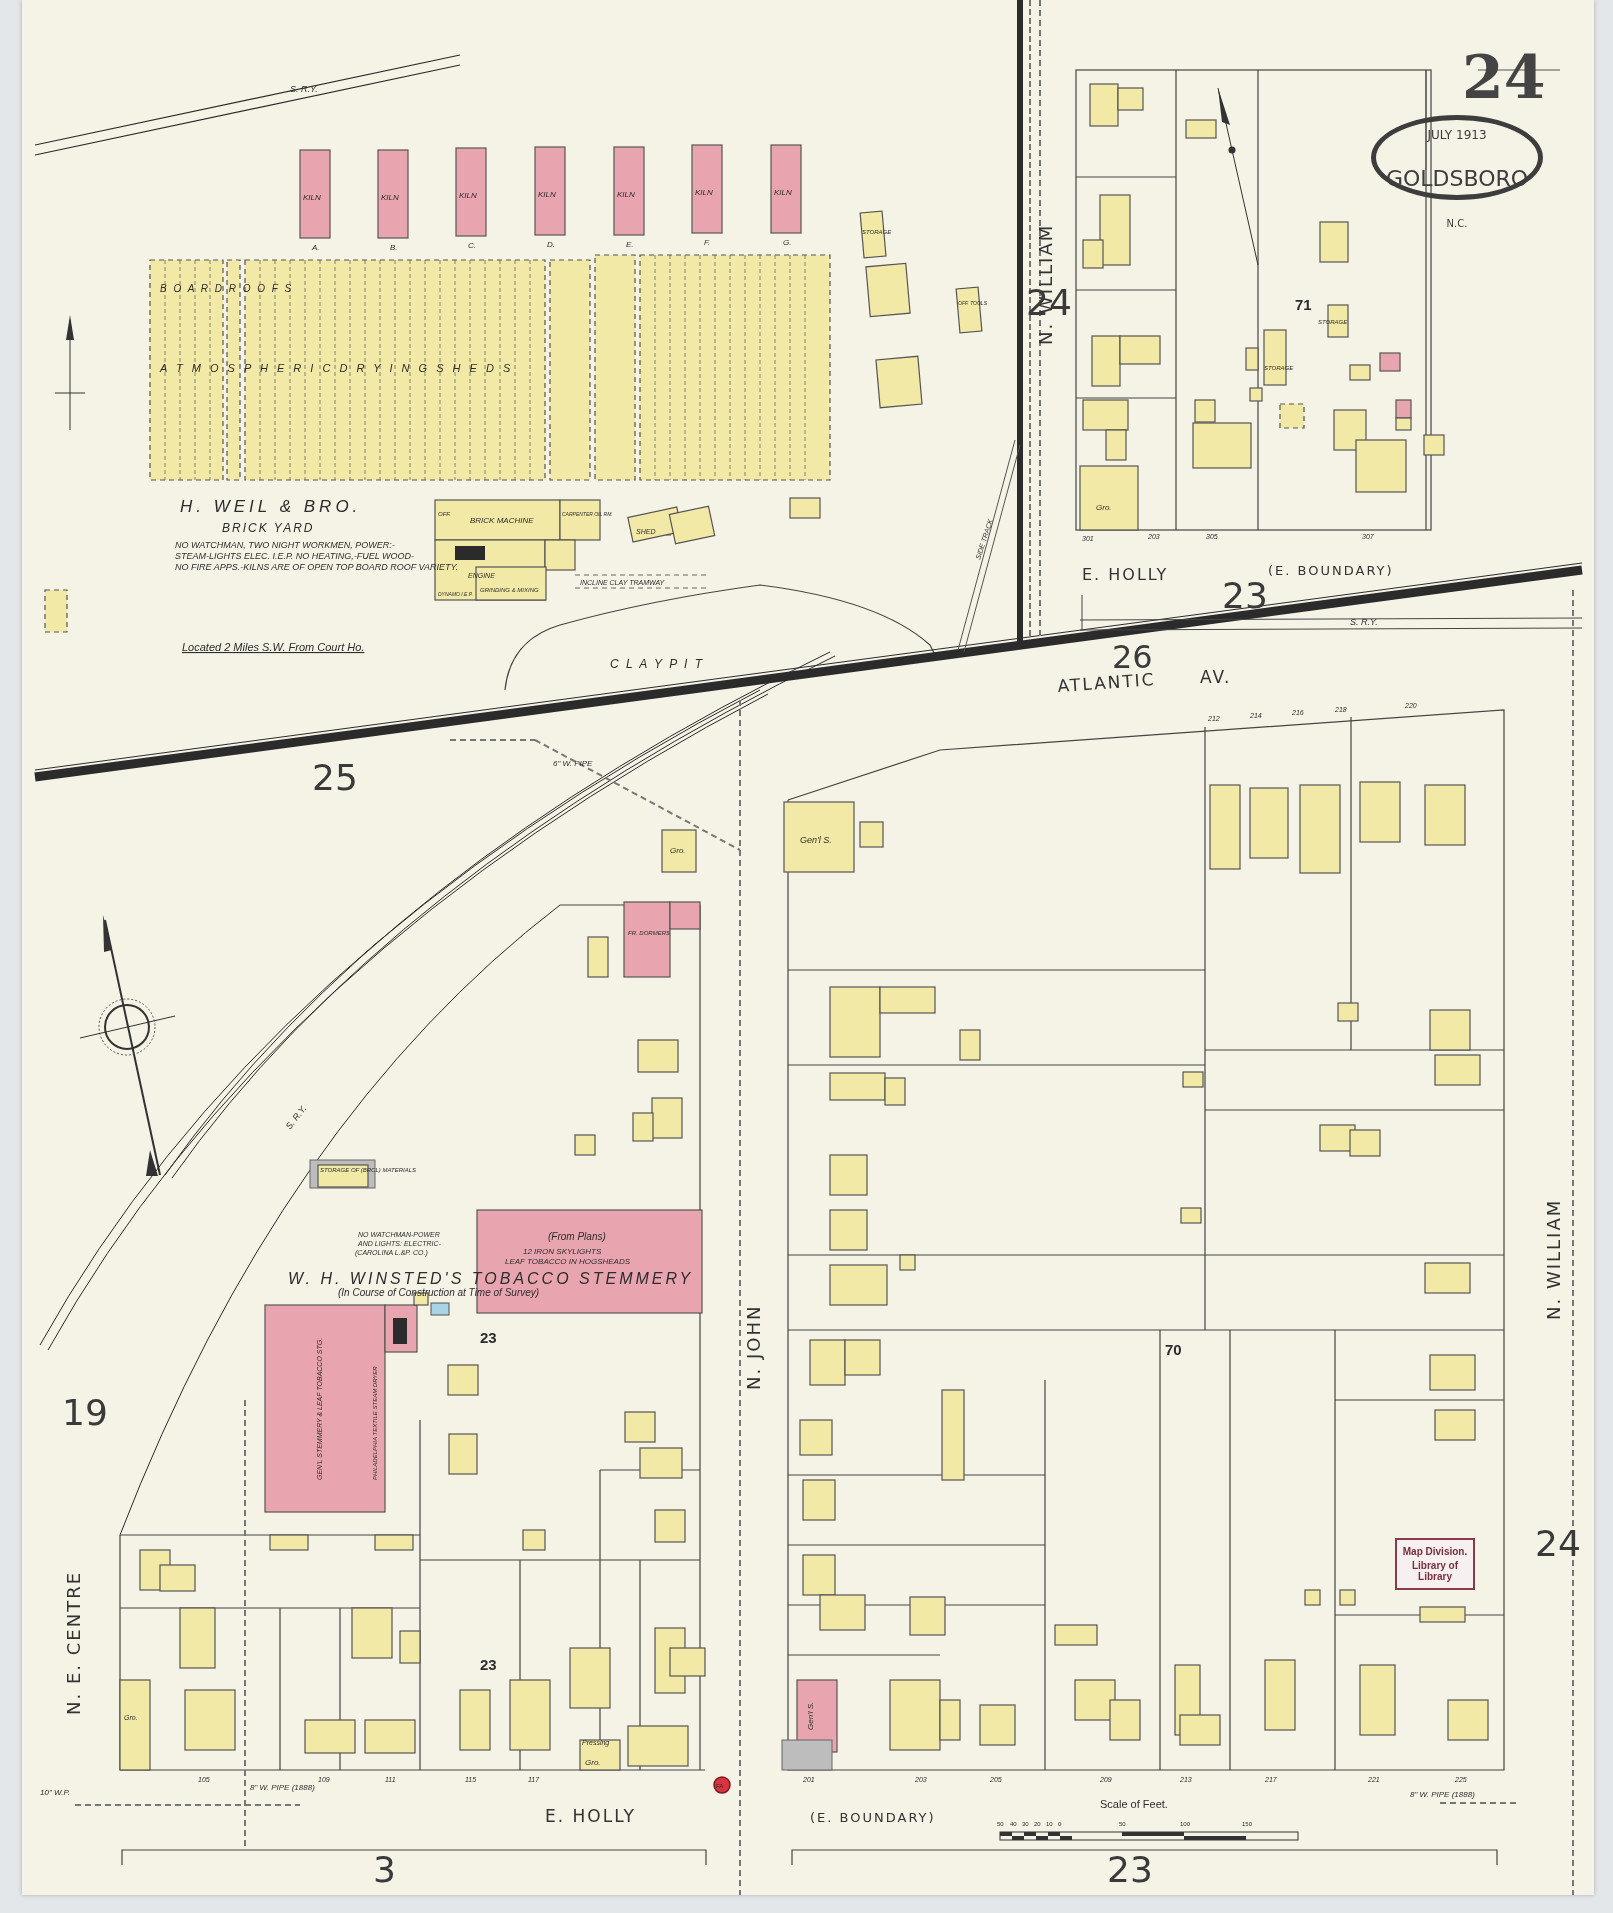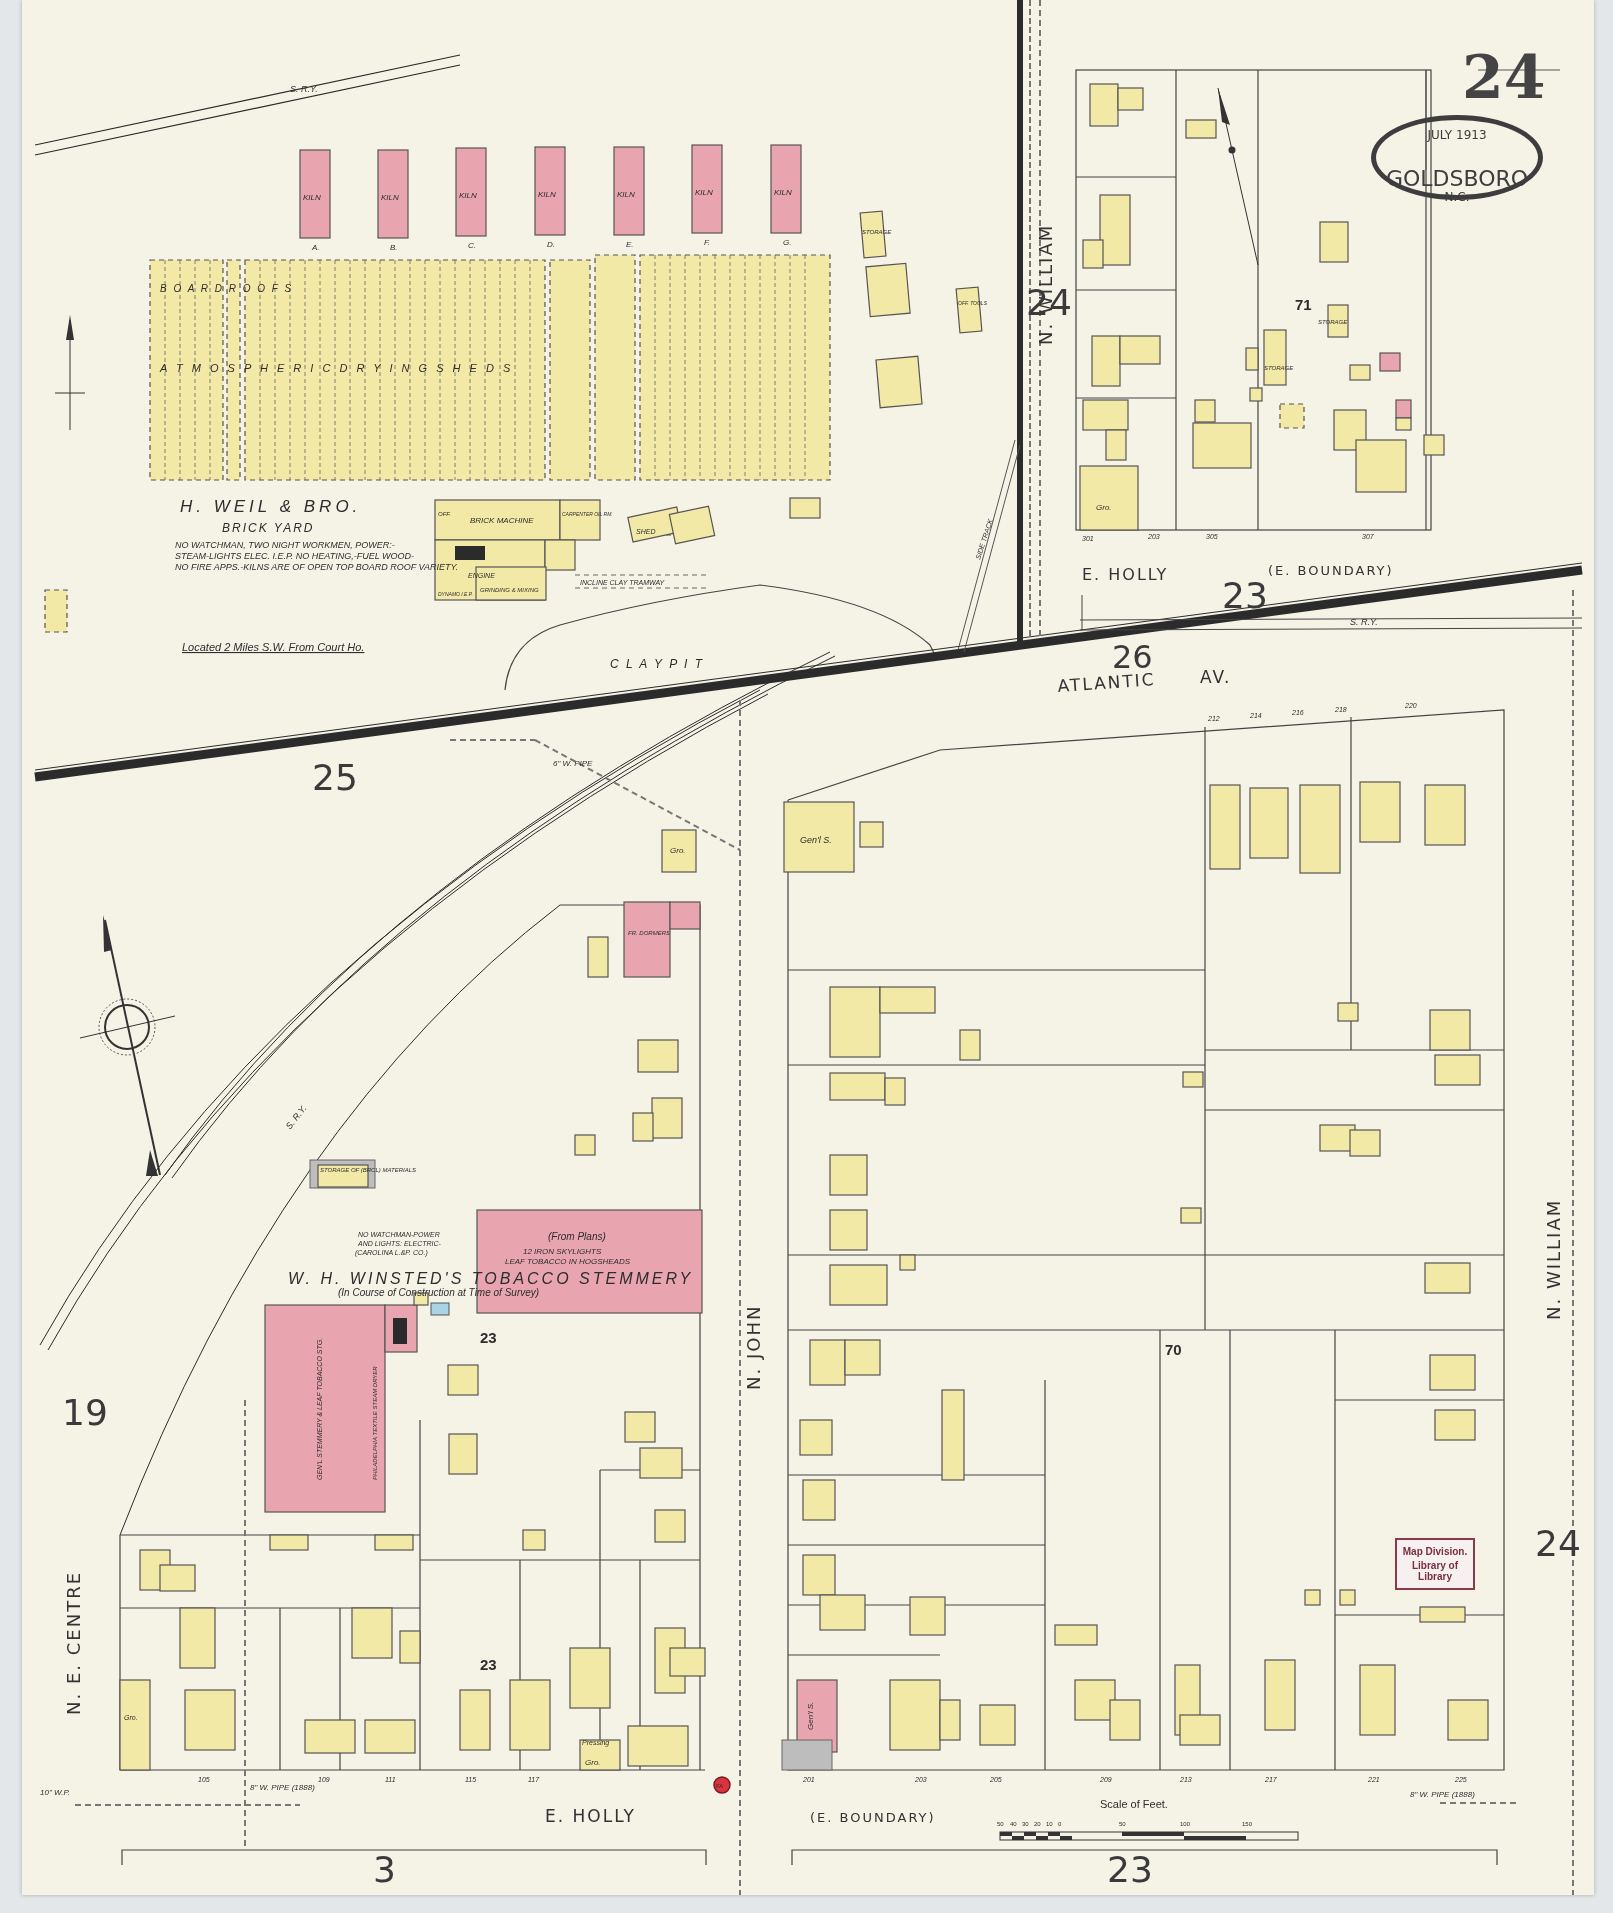--- a/index.html
+++ b/index.html
@@ -489,20 +489,20 @@
     <text class="ital" x="1206" y="539" font-size="7">305</text>
     <text class="ital" x="1362" y="539" font-size="7">307</text>
 
     <text class="bigno" x="1462" y="98" font-size="60">24</text>
   </g>
 </svg>
 
 <div id="title-oval" style="left:1349px;top:115px;width:162px;height:75px;">
   <div style="font-size:12px;margin-top:8px;">JULY 1913</div>
   <div style="font-size:22px;line-height:22px;margin-top:26px;">GOLDSBORO</div>
-  <div style="font-size:12px;">N.C.</div>
+  <div style="font-size:10px;margin-top:28px;">N.C.</div>
 </div>
 
 <div id="stamp" style="left:1373px;top:1538px;width:68px;">
   <div>Map Division.</div>
   <div>Library of Library</div>
 </div>
 </div>
 
 </body></html>

